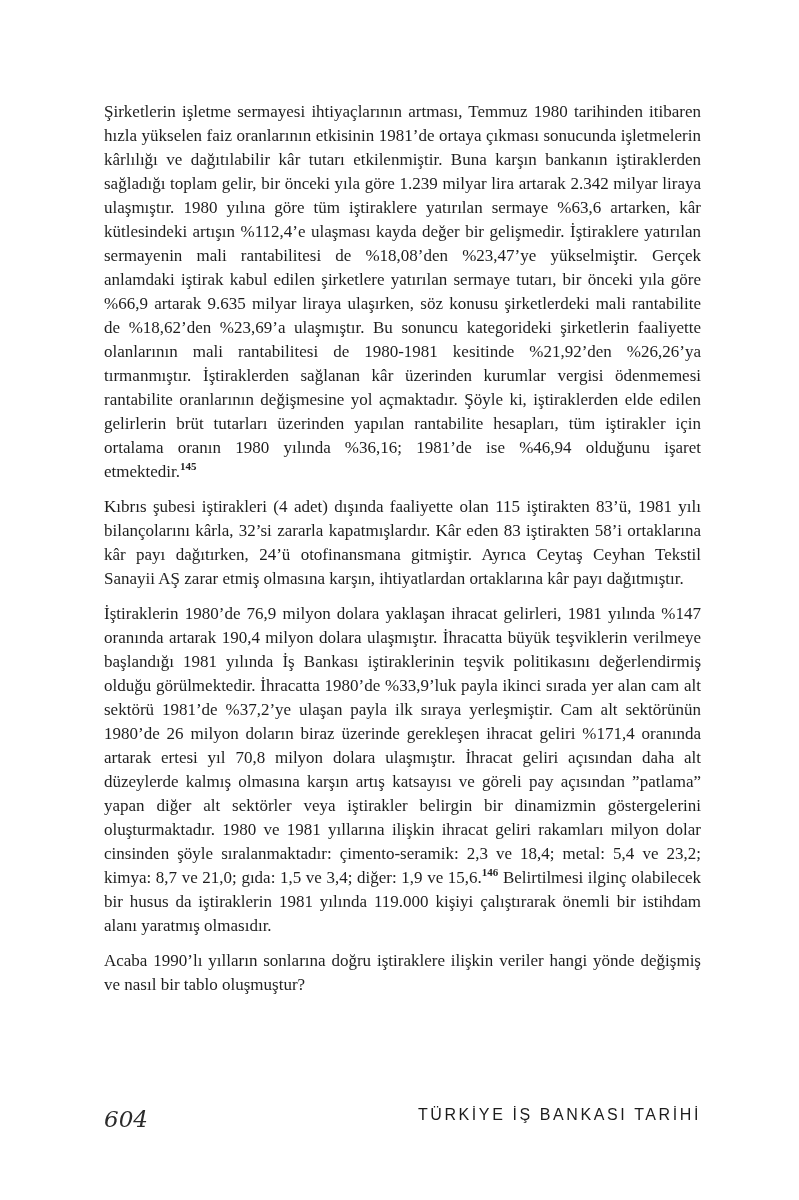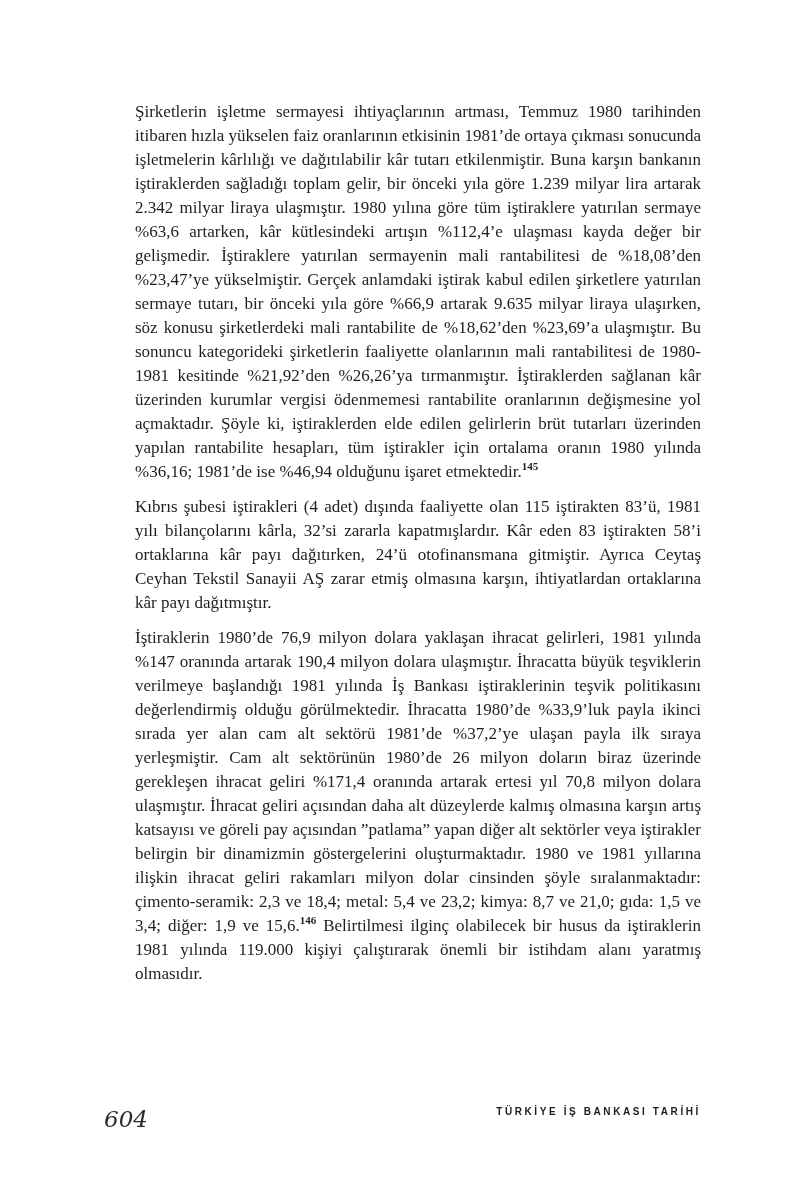--- a/index.html
+++ b/index.html
@@ -18,21 +18,20 @@
     top: 100px;
     width: 597px;
   }
   .para {
     font-family: "Liberation Serif", "DejaVu Serif", serif;
     font-size: 17px;
     line-height: 24px;
     color: #1e1e1e;
     text-align: justify;
     margin-bottom: 11px;
-    margin-left: 31px;
   }
   .para:last-child { margin-bottom: 0; }
   .footnote-ref {
     font-family: "Liberation Serif", serif;
     font-weight: 700;
     font-size: 11px;
     line-height: 0;
     vertical-align: super;
     color: #1e1e1e;
   }
@@ -46,39 +45,40 @@
     align-items: flex-start;
   }
   .page-number {
     font-family: "DejaVu Serif", serif;
     font-style: italic;
     font-size: 23px;
     color: #2b2b2b;
   }
   .running-title {
     font-family: "Liberation Sans", "DejaVu Sans", sans-serif;
-    font-weight: 700;
-    font-size: 10px;
+    font-weight: 400;
+    font-size: 16px;
     letter-spacing: 2.6px;
     color: #1c1c1c;
   }
 </style>
 </head>
 <body>
 
 <div class="page">
 
   <main class="text-block">
 
     <p class="para"><span>Şirketlerin işletme sermayesi ihtiyaçlarının artması, Temmuz 1980 tarihinden itibaren hızla yükselen faiz oranlarının etkisinin 1981’de ortaya çıkması sonucunda işletmelerin kârlılığı ve dağıtılabilir kâr tutarı etkilenmiştir. Buna karşın bankanın iştiraklerden sağladığı toplam gelir, bir önceki yıla göre 1.239 milyar lira artarak 2.342 milyar liraya ulaşmıştır. 1980 yılına göre tüm iştiraklere yatırılan sermaye %63,6 artarken, kâr kütlesindeki artışın %112,4’e ulaşması kayda değer bir gelişmedir. İştiraklere yatırılan sermayenin mali rantabilitesi de %18,08’den %23,47’ye yükselmiştir. Gerçek anlamdaki iştirak kabul edilen şirketlere yatırılan sermaye tutarı, bir önceki yıla göre %66,9 artarak 9.635 milyar liraya ulaşırken, söz konusu şirketlerdeki mali rantabilite de %18,62’den %23,69’a ulaşmıştır. Bu sonuncu kategorideki şirketlerin faaliyette olanlarının mali rantabilitesi de 1980-1981 kesitinde %21,92’den %26,26’ya tırmanmıştır. İştiraklerden sağlanan kâr üzerinden kurumlar vergisi ödenmemesi rantabilite oranlarının değişmesine yol açmaktadır. Şöyle ki, iştiraklerden elde edilen gelirlerin brüt tutarları üzerinden yapılan rantabilite hesapları, tüm iştirakler için ortalama oranın 1980 yılında %36,16; 1981’de ise %46,94 olduğunu işaret etmektedir.</span><sup class="footnote-ref">145</sup></p>
 
     <p class="para"><span>Kıbrıs şubesi iştirakleri (4 adet) dışında faaliyette olan 115 iştirakten 83’ü, 1981 yılı bilançolarını kârla, 32’si zararla kapatmışlardır. Kâr eden 83 iştirakten 58’i ortaklarına kâr payı dağıtırken, 24’ü otofinansmana gitmiştir. Ayrıca Ceytaş Ceyhan Tekstil Sanayii AŞ zarar etmiş olmasına karşın, ihtiyatlardan ortaklarına kâr payı dağıtmıştır.</span></p>
 
     <p class="para"><span>İştiraklerin 1980’de 76,9 milyon dolara yaklaşan ihracat gelirleri, 1981 yılında %147 oranında artarak 190,4 milyon dolara ulaşmıştır. İhracatta büyük teşviklerin verilmeye başlandığı 1981 yılında İş Bankası iştiraklerinin teşvik politikasını değerlendirmiş olduğu görülmektedir. İhracatta 1980’de %33,9’luk payla ikinci sırada yer alan cam alt sektörü 1981’de %37,2’ye ulaşan payla ilk sıraya yerleşmiştir. Cam alt sektörünün 1980’de 26 milyon doların biraz üzerinde gerekleşen ihracat geliri %171,4 oranında artarak ertesi yıl 70,8 milyon dolara ulaşmıştır. İhracat geliri açısından daha alt düzeylerde kalmış olmasına karşın artış katsayısı ve göreli pay açısından ”patlama” yapan diğer alt sektörler veya iştirakler belirgin bir dinamizmin göstergelerini oluşturmaktadır. 1980 ve 1981 yıllarına ilişkin ihracat geliri rakamları milyon dolar cinsinden şöyle sıralanmaktadır: çimento-seramik: 2,3 ve 18,4; metal: 5,4 ve 23,2; kimya: 8,7 ve 21,0; gıda: 1,5 ve 3,4; diğer: 1,9 ve 15,6.</span><sup class="footnote-ref">146</sup><span> Belirtilmesi ilginç olabilecek bir husus da iştiraklerin 1981 yılında 119.000 kişiyi çalıştırarak önemli bir istihdam alanı yaratmış olmasıdır.</span></p>
 
+    <p class="para"><span>Acaba 1990’lı yılların sonlarına doğru iştiraklere ilişkin veriler hangi yönde değişmiş ve nasıl bir tablo oluşmuştur?</span></p>
 
   </main>
 
   <footer class="page-footer">
     <span class="page-number">604</span>
     <span class="running-title">TÜRKİYE İŞ BANKASI TARİHİ</span>
   </footer>
 
 </div>
 

